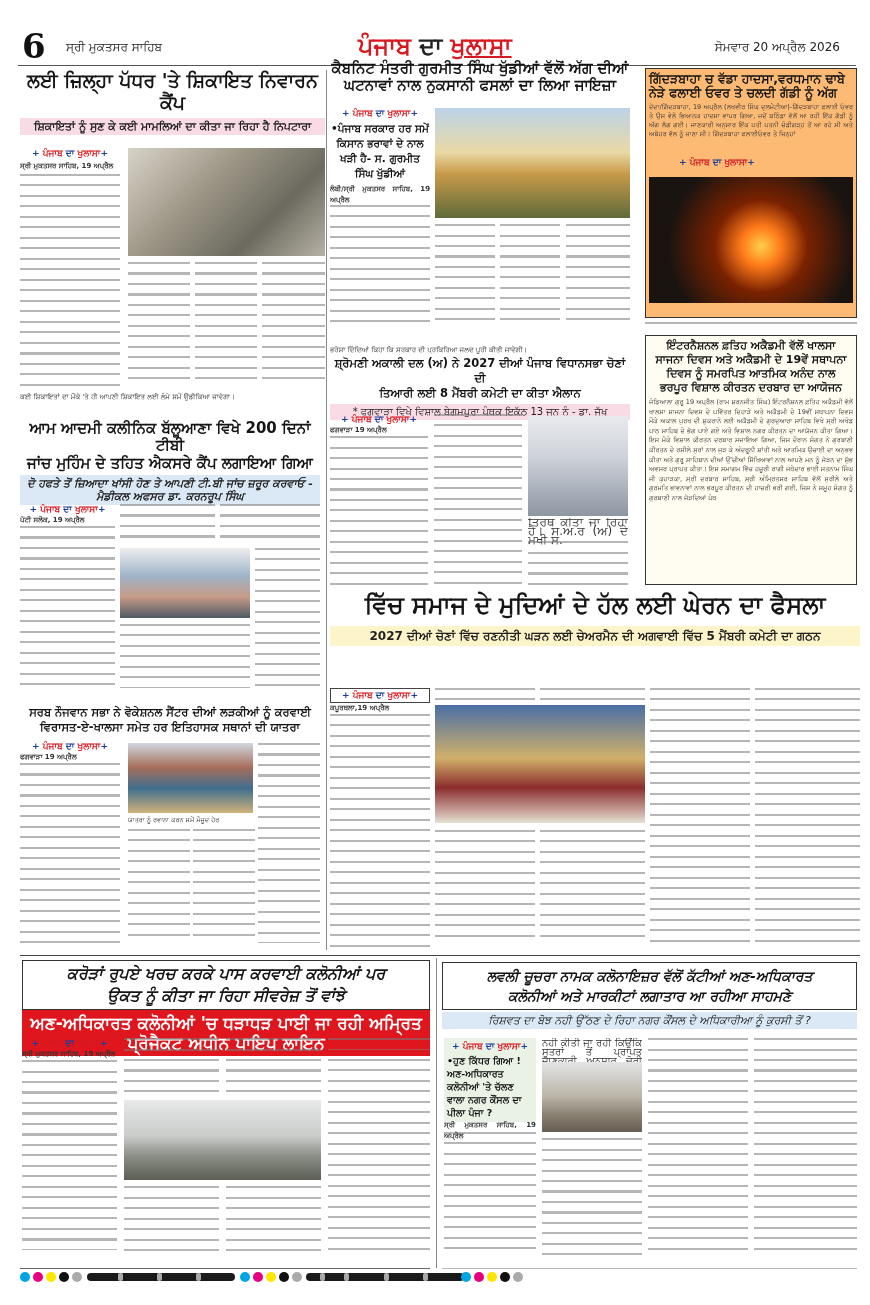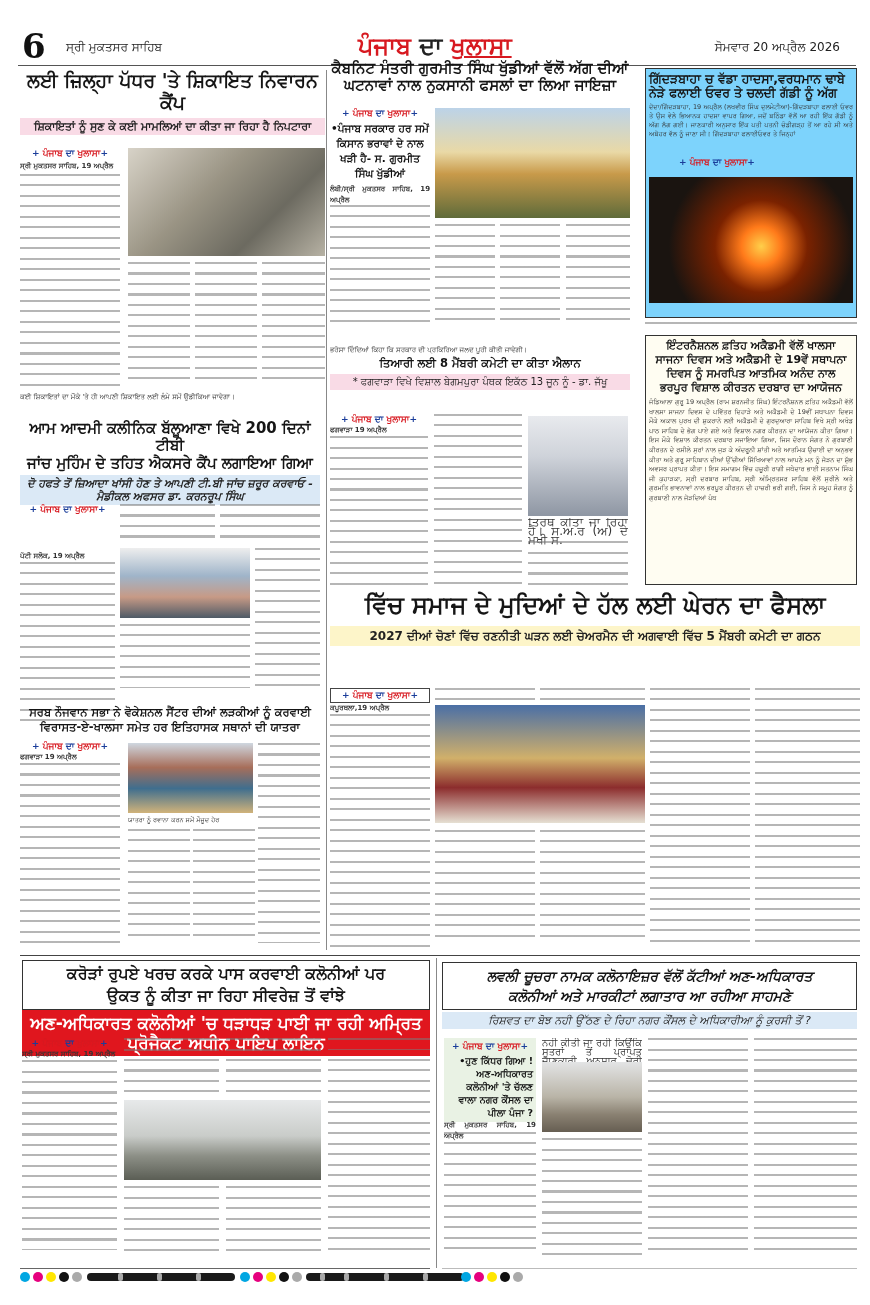--- a/index.html
+++ b/index.html
@@ -39,21 +39,21 @@
   .ph-farm { background: linear-gradient(180deg, #bcd3e8 0%, #e9d9a6 40%, #c89a4a 60%, #5f6b3a 100%); }
   .ph-fire { background: radial-gradient(circle at 55% 55%, #ffcf4a 0%, #ff7a1a 15%, #7a2200 35%, #1a1410 70%); }
   .ph-doctor { background: linear-gradient(180deg, #e8eaee 0%, #cfd3da 40%, #8e96a3 100%); }
   .ph-group { background: linear-gradient(180deg, #cfd7e0 0%, #a76e5a 35%, #3f6e8e 65%, #d1b37a 100%); }
   .ph-meeting { background: linear-gradient(180deg, #4a6fa6 0%, #d1b06a 45%, #8c2d2d 70%, #e6e0d3 100%); }
   .ph-road { background: linear-gradient(180deg, #e7e9ea 0%, #c9ccc9 45%, #8c8f86 70%, #5b5e55 100%); }
   .ph-plot { background: linear-gradient(180deg, #e3e4e5 0%, #b9b4a7 50%, #8a8172 75%, #665e52 100%); }
   .ph-clinic { background: linear-gradient(180deg, #eee 0%, #9fb4c9 40%, #c79a86 70%, #4e5a66 100%); }
 
   
-  .firebox { border: 1.5px solid #333; background: #7dd3fc; }
+  .firebox { border: 1.5px solid #333; background: #fdba74; }
   .dot { position: absolute; width: 10px; height: 10px; border-radius: 50%; top: 0; }
   .bar { position: absolute; height: 8px; top: 1px; background: #1a1a1a; border-radius: 4px; }
   .tick { position: absolute; width: 5px; height: 8px; top: 1px; background: #aaa; border-radius: 2px; }
   .divider-h { position: absolute; height: 1px; background: #444; }
   .divider-v { position: absolute; width: 1px; background: #888; }
 </style>
 </head>
 <body>
 
 <div class="abs masthead">
@@ -122,20 +122,21 @@
     <div>ਇੰਟਰਨੈਸ਼ਨਲ ਫ਼ਤਿਹ ਅਕੈਡਮੀ ਵੱਲੋਂ ਖਾਲਸਾ</div>
     <div>ਸਾਜਨਾ ਦਿਵਸ ਅਤੇ ਅਕੈਡਮੀ ਦੇ 19ਵੇਂ ਸਥਾਪਨਾ</div>
     <div>ਦਿਵਸ ਨੂੰ ਸਮਰਪਿਤ ਆਤਮਿਕ ਅਨੰਦ ਨਾਲ</div>
     <div>ਭਰਪੂਰ ਵਿਸ਼ਾਲ ਕੀਰਤਨ ਦਰਬਾਰ ਦਾ ਆਯੋਜਨ</div>
   </div>
   <div class="txt" style="font-size:6.5px; line-height:9.6px; margin-top:3px; height:180px;">ਜੰਡਿਆਲਾ ਗੁਰੂ 19 ਅਪ੍ਰੈਲ (ਰਾਮ ਸ਼ਰਨਜੀਤ ਸਿੰਘ) ਇੰਟਰਨੈਸ਼ਨਲ ਫ਼ਤਿਹ ਅਕੈਡਮੀ ਵੱਲੋਂ ਖਾਲਸਾ ਸਾਜਨਾ ਦਿਵਸ ਦੇ ਪਵਿੱਤਰ ਦਿਹਾੜੇ ਅਤੇ ਅਕੈਡਮੀ ਦੇ 19ਵੀਂ ਸਥਾਪਨਾ ਦਿਵਸ ਮੌਕੇ ਅਕਾਲ ਪੁਰਖ ਦੀ ਸ਼ੁਕਰਾਨੇ ਲਈ ਅਕੈਡਮੀ ਦੇ ਗੁਰਦੁਆਰਾ ਸਾਹਿਬ ਵਿਖੇ ਸ੍ਰੀ ਅਖੰਡ ਪਾਠ ਸਾਹਿਬ ਦੇ ਭੋਗ ਪਾਏ ਗਏ ਅਤੇ ਵਿਸ਼ਾਲ ਨਗਰ ਕੀਰਤਨ ਦਾ ਆਯੋਜਨ ਕੀਤਾ ਗਿਆ। ਇਸ ਮੌਕੇ ਵਿਸ਼ਾਲ ਕੀਰਤਨ ਦਰਬਾਰ ਸਜਾਇਆ ਗਿਆ, ਜਿਸ ਦੌਰਾਨ ਸੰਗਤ ਨੇ ਗੁਰਬਾਣੀ ਕੀਰਤਨ ਦੇ ਰਸੀਲੇ ਸੁਰਾਂ ਨਾਲ ਜੁੜ ਕੇ ਅੰਦਰੂਨੀ ਸ਼ਾਂਤੀ ਅਤੇ ਆਤਮਿਕ ਉਚਾਈ ਦਾ ਅਨੁਭਵ ਕੀਤਾ ਅਤੇ ਗੁਰੂ ਸਾਹਿਬਾਨ ਦੀਆਂ ਉੱਚੀਆਂ ਸਿੱਖਿਆਵਾਂ ਨਾਲ ਆਪਣੇ ਮਨ ਨੂੰ ਜੋੜਨ ਦਾ ਸ਼ੁੱਭ ਅਵਸਰ ਪ੍ਰਾਪਤ ਕੀਤਾ। ਇਸ ਸਮਾਗਮ ਵਿੱਚ ਹਜ਼ੂਰੀ ਰਾਗੀ ਜਥੇਦਾਰ ਭਾਈ ਸਤਨਾਮ ਸਿੰਘ ਜੀ ਕੁਹਾੜਕਾ, ਸ੍ਰੀ ਦਰਬਾਰ ਸਾਹਿਬ, ਸ੍ਰੀ ਅੰਮ੍ਰਿਤਸਰ ਸਾਹਿਬ ਵੱਲੋਂ ਸੁਰੀਲੇ ਅਤੇ ਗੁਰਮਤਿ ਭਾਵਨਾਵਾਂ ਨਾਲ ਭਰਪੂਰ ਕੀਰਤਨ ਦੀ ਹਾਜ਼ਰੀ ਭਰੀ ਗਈ, ਜਿਸ ਨੇ ਸਮੂਹ ਸੰਗਤ ਨੂੰ ਗੁਰਬਾਣੀ ਨਾਲ ਜੋੜਦਿਆਂ ਪੰਥ</div>
 </div>
 
 <div class="abs" style="left:330px; top:356px; width:300px; height:230px;">
   <div class="hl" style="font-size:11.5px; line-height:15px;">
+    <div>ਸ਼੍ਰੋਮਣੀ ਅਕਾਲੀ ਦਲ (ਅ) ਨੇ 2027 ਦੀਆਂ ਪੰਜਾਬ ਵਿਧਾਨਸਭਾ ਚੋਣਾਂ ਦੀ</div>
     <div>ਤਿਆਰੀ ਲਈ 8 ਮੈਂਬਰੀ ਕਮੇਟੀ ਦਾ ਕੀਤਾ ਐਲਾਨ</div>
   </div>
   <div class="sub-pink" style="margin-top:3px; font-weight:normal; font-size:10px;">* ਫਗਵਾੜਾ ਵਿਖੇ ਵਿਸ਼ਾਲ ਬੇਗਮਪੁਰਾ ਪੰਥਕ ਇਕੱਠ 13 ਜੂਨ ਨੂੰ - ਡਾ. ਜੱਖੂ</div>
   <div class="col" style="left:0; top:58px; width:98px;">
     <div class="credit">
       <span>+</span> <span class="red">ਪੰਜਾਬ</span><span> ਦਾ </span><span class="red">ਖੁਲਾਸਾ</span><span>+</span>
     </div>
     <div class="txt" style="font-weight:bold;">ਫਗਵਾੜਾ 19 ਅਪ੍ਰੈਲ</div>
     <div class="lines" style="height:150px;"></div>
   </div>
@@ -148,21 +149,21 @@
 <div class="abs" style="left:20px; top:420px; width:300px; height:272px;">
   <div class="hl" style="font-size:15px;">
     <div>ਆਮ ਆਦਮੀ ਕਲੀਨਿਕ ਬੱਲੂਆਣਾ ਵਿਖੇ 200 ਦਿਨਾਂ ਟੀਬੀ</div>
     <div>ਜਾਂਚ ਮੁਹਿੰਮ ਦੇ ਤਹਿਤ ਐਕਸਰੇ ਕੈਂਪ ਲਗਾਇਆ ਗਿਆ</div>
   </div>
   <div class="sub-blue" style="margin-top:3px;">ਦੋ ਹਫਤੇ ਤੋਂ ਜ਼ਿਆਦਾ ਖਾਂਸੀ ਹੋਣ ਤੇ ਆਪਣੀ ਟੀ.ਬੀ ਜਾਂਚ ਜ਼ਰੂਰ ਕਰਵਾਓ - ਮੈਡੀਕਲ ਅਫਸਰ ਡਾ. ਕਰਨਰੂਪ ਸਿੰਘ</div>
   <div class="col" style="left:0; top:84px; width:95px;">
     <div class="credit">
       <span>+</span> <span class="red">ਪੰਜਾਬ</span><span> ਦਾ </span><span class="red">ਖੁਲਾਸਾ</span><span>+</span>
     </div>
-    <div class="txt" style="font-weight:bold;margin-top:36px;">ਪੱਟੀ ਸਲੋਕ, 19 ਅਪ੍ਰੈਲ</div>
+    <div class="txt" style="font-weight:bold;">ਪੱਟੀ ਸਲੋਕ, 19 ਅਪ੍ਰੈਲ</div>
     <div class="lines" style="height:165px;"></div>
   </div>
   <div class="col lines" style="left:100px; top:84px; width:95px; height:40px;"></div>
   <div class="col lines" style="left:200px; top:84px; width:100px; height:40px;"></div>
   <div class="photo ph-clinic" style="left:100px; top:128px; width:130px; height:70px;"></div>
   <div class="col lines" style="left:235px; top:128px; width:65px; height:140px;"></div>
   <div class="col lines" style="left:100px; top:204px; width:130px; height:64px;"></div>
 </div>
 
 <div class="abs" style="left:330px; top:590px; width:530px; height:360px;">
@@ -199,21 +200,21 @@
     <div class="lines" style="height:185px;"></div>
   </div>
   <div class="photo ph-group" style="left:108px; top:38px; width:125px; height:70px;"></div>
   <div class="txt" style="position:absolute; left:108px; top:110px; width:125px; font-size:6.5px;">ਯਾਤਰਾ ਨੂੰ ਰਵਾਨਾ ਕਰਨ ਸਮੇਂ ਮੌਜੂਦ ਹੋਰ</div>
   <div class="col lines" style="left:238px; top:38px; width:62px; height:200px;"></div>
   <div class="col lines" style="left:108px; top:124px; width:62px; height:115px;"></div>
   <div class="col lines" style="left:173px; top:124px; width:62px; height:115px;"></div>
 </div>
 
 <div class="abs" style="left:22px; top:960px; width:408px; height:305px;">
-  <div class="hl boxed" style="font-size:16px; line-height:22px; padding:2px;">
+  <div class="hl boxed" style="font-size:16px; line-height:22px; font-style:italic; padding:2px;">
     <div>ਕਰੋੜਾਂ ਰੁਪਏ ਖਰਚ ਕਰਕੇ ਪਾਸ ਕਰਵਾਈ ਕਲੋਨੀਆਂ ਪਰ</div>
     <div>ਉਕਤ ਨੂੰ ਕੀਤਾ ਜਾ ਰਿਹਾ ਸੀਵਰੇਜ਼ ਤੋਂ ਵਾਂਝੇ</div>
   </div>
   <div class="sub-red" style="font-size:17px;">ਅਣ-ਅਧਿਕਾਰਤ ਕਲੋਨੀਆਂ 'ਚ ਧੜਾਧੜ ਪਾਈ ਜਾ ਰਹੀ ਅਮ੍ਰਿਤ ਪ੍ਰੋਜੈਕਟ ਅਧੀਨ ਪਾਇਪ ਲਾਇਨ</div>
   <div class="col" style="left:0; top:78px; width:95px;">
     <div class="credit">
       <span>+</span> <span class="red">ਪੰਜਾਬ</span><span> ਦਾ </span><span class="red">ਖੁਲਾਸਾ</span><span>+</span>
     </div>
     <div class="txt" style="font-weight:bold;">ਸ੍ਰੀ ਮੁਕਤਸਰ ਸਾਹਿਬ, 19 ਅਪ੍ਰੈਲ</div>
     <div class="lines" style="height:190px;"></div>
@@ -229,21 +230,21 @@
 <div class="abs" style="left:442px; top:962px; width:415px; height:303px;">
   <div class="hl boxed" style="font-size:14px; line-height:20px; font-style:italic; padding:3px;">
     <div>ਲਵਲੀ ਚੂਚਰਾ ਨਾਮਕ ਕਲੋਨਾਇਜ਼ਰ ਵੱਲੋਂ ਕੱਟੀਆਂ ਅਣ-ਅਧਿਕਾਰਤ</div>
     <div>ਕਲੋਨੀਆਂ ਅਤੇ ਮਾਰਕੀਟਾਂ ਲਗਾਤਾਰ ਆ ਰਹੀਆ ਸਾਹਮਣੇ</div>
   </div>
   <div class="sub-blue" style="font-weight:normal; margin-top:2px;">ਰਿਸ਼ਵਤ ਦਾ ਬੋਝ ਨਹੀ ਉੱਠਣ ਦੇ ਰਿਹਾ ਨਗਰ ਕੌਂਸਲ ਦੇ ਅਧਿਕਾਰੀਆ ਨੂੰ ਕੁਰਸੀ ਤੋਂ ?</div>
   <div class="col" style="left:2px; top:76px; width:92px; background:#e9f2e4; padding:3px;">
     <div class="credit">
       <span>+</span> <span class="red">ਪੰਜਾਬ</span><span> ਦਾ </span><span class="red">ਖੁਲਾਸਾ</span><span>+</span>
     </div>
-    <div style="font-size:9.5px; font-weight:bold; text-align:right; line-height:13px; margin-top:2px;">•ਹੁਣ ਕਿੱਧਰ ਗਿਆ ! ਅਣ-ਅਧਿਕਾਰਤ ਕਲੋਨੀਆਂ 'ਤੇ ਚੱਲਣ ਵਾਲਾ ਨਗਰ ਕੌਂਸਲ ਦਾ ਪੀਲਾ ਪੰਜਾ ?</div>
+    <div style="font-size:9.5px; font-weight:bold; text-align:left; line-height:13px; margin-top:2px;">•ਹੁਣ ਕਿੱਧਰ ਗਿਆ ! ਅਣ-ਅਧਿਕਾਰਤ ਕਲੋਨੀਆਂ 'ਤੇ ਚੱਲਣ ਵਾਲਾ ਨਗਰ ਕੌਂਸਲ ਦਾ ਪੀਲਾ ਪੰਜਾ ?</div>
   </div>
   <div class="txt" style="position:absolute; left:2px; top:158px; width:92px; font-weight:bold;">ਸ੍ਰੀ ਮੁਕਤਸਰ ਸਾਹਿਬ, 19 ਅਪ੍ਰੈਲ</div>
   <div class="col lines" style="left:2px; top:170px; width:92px; height:126px;"></div>
   <div class="txt" style="position:absolute; left:100px; top:76px; width:100px; font-size:10px; line-height:9px;">ਨਹੀ ਕੀਤੀ ਜਾ ਰਹੀ ਕਿਉਂਕਿ ਸੂਤਰਾਂ ਤੋਂ ਪ੍ਰਾਪਤ ਜਾਣਕਾਰੀ ਅਨੁਸਾਰ ਚੋਰੀ ਕੀਤੇ</div>
   <div class="photo ph-plot" style="left:100px; top:100px; width:100px; height:70px;"></div>
   <div class="col lines" style="left:100px; top:176px; width:100px; height:120px;"></div>
   <div class="col lines" style="left:206px; top:76px; width:100px; height:220px;"></div>
   <div class="col lines" style="left:312px; top:76px; width:103px; height:220px;"></div>
 </div>
 

